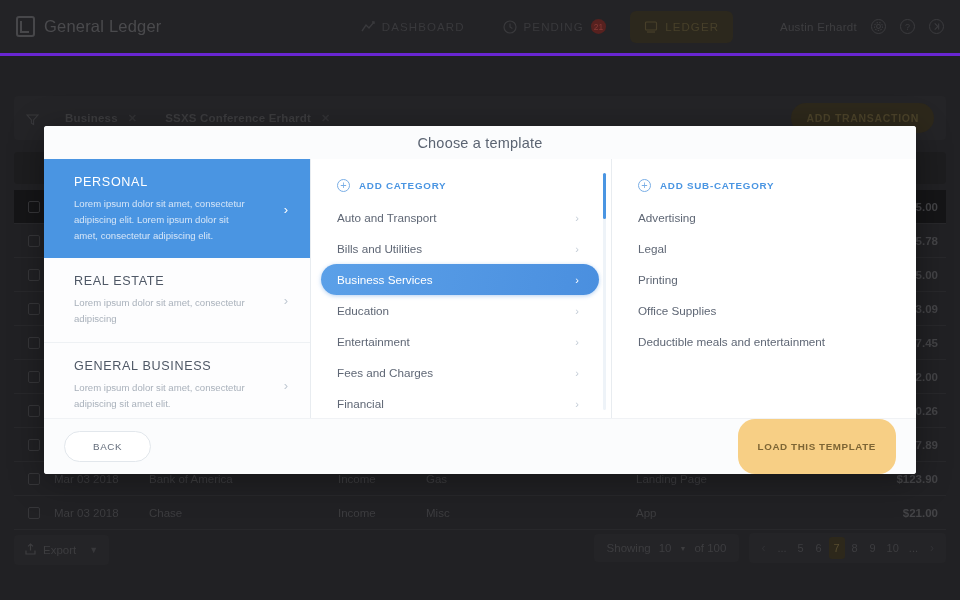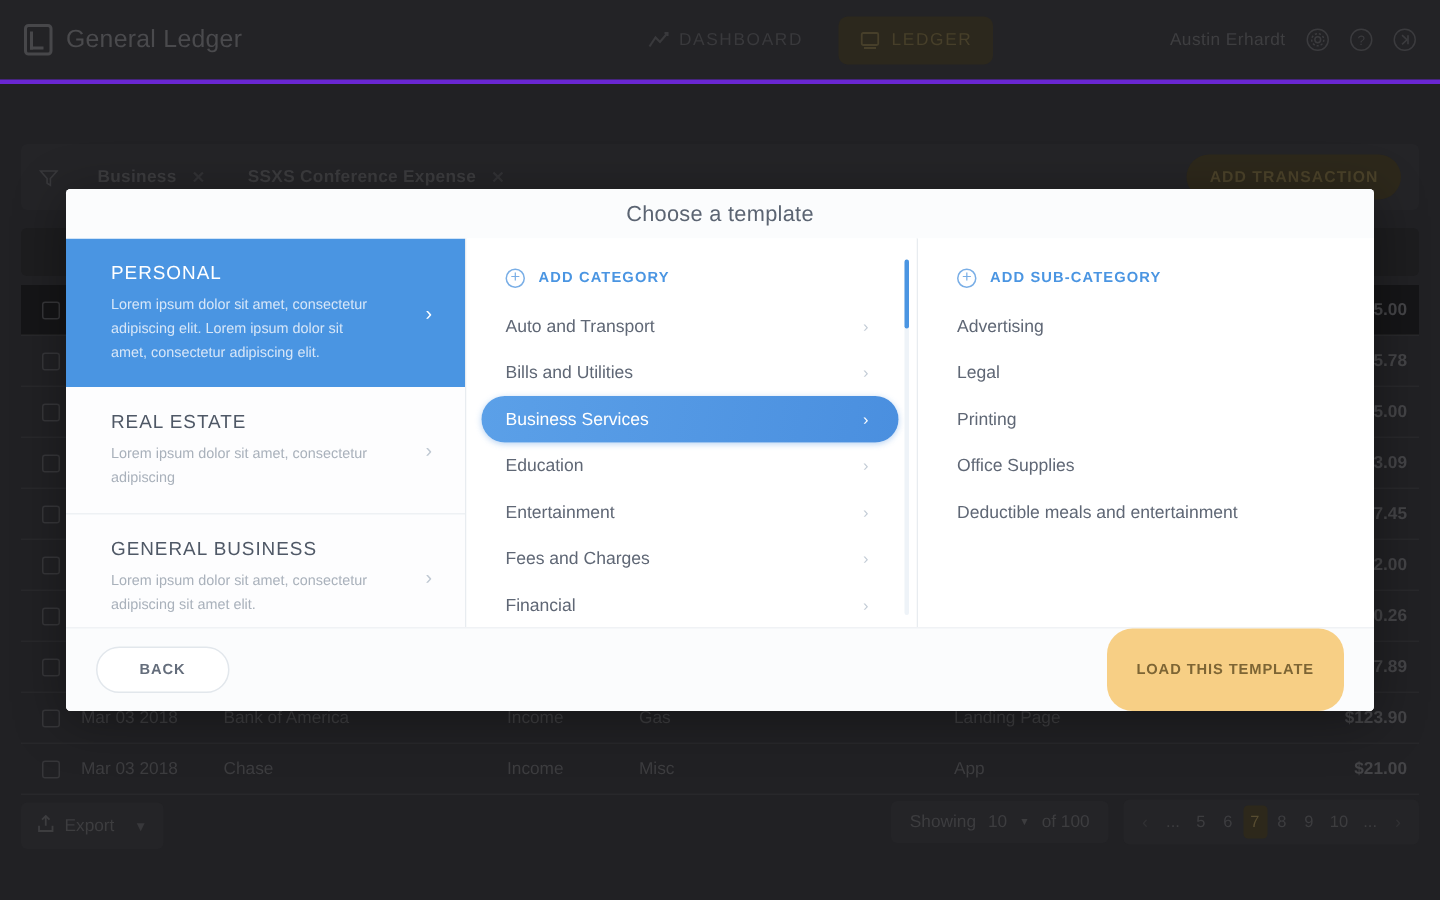--- a/index.html
+++ b/index.html
@@ -206,21 +206,21 @@
   }
 
   .modal-foot {
     height: 56px; background: #fbfcfd;
     display: flex; align-items: center; justify-content: space-between;
     padding: 0 20px; border-top: 1px solid #f0f2f5;
   }
   .btn-back {
     background: #fff; border: 1px solid #e2e7ec; border-radius: 17px;
     padding: 9px 28px; font-size: 9.8px; letter-spacing: .6px;
-    color: #646d7b; font-weight: bold;
+    color: #646d7b; font-weight: normal;
   }
   .btn-load {
     background: #f7cf85; border-radius: 17px;
     padding: 22px 20px; font-size: 9.8px; letter-spacing: .6px;
     color: #7c6party; color: #7d6534; font-weight: bold;
   }
 </style>
 </head>
 <body>
 
@@ -238,20 +238,30 @@
         <div class="navitem">
           <span class="nav-ic">
             <svg width="14" height="14" viewBox="0 0 14 14">
                 <polyline points="1,11 5,5 8,8 13,2" fill="none" stroke="#3b3b3e" stroke-width="1.4"></polyline>
                 <polyline points="11,2 13,2 13,4" fill="none" stroke="#3b3b3e" stroke-width="1.4"></polyline>
               </svg>
           </span>
           <span>DASHBOARD</span>
         </div>
 
+        <div class="navitem">
+          <span class="nav-ic">
+            <svg width="14" height="14" viewBox="0 0 14 14">
+                <circle cx="7" cy="7" r="6" fill="none" stroke="#3b3b3e" stroke-width="1.2"></circle>
+                <polyline points="7,3.6 7,7 9.4,8.4" fill="none" stroke="#3b3b3e" stroke-width="1.2"></polyline>
+              </svg>
+          </span>
+          <span>PENDING</span>
+          <span class="badge">21</span>
+        </div>
 
         <div class="navitem active">
           <span class="nav-ic">
             <svg width="14" height="14" viewBox="0 0 14 14">
                 <rect x="1.5" y="2" width="11" height="8" rx="1" fill="none" stroke="#4a422c" stroke-width="1.2"></rect>
                 <line x1="3" y1="12" x2="11" y2="12" stroke="#4a422c" stroke-width="1.2"></line>
               </svg>
           </span>
           <span>LEDGER</span>
         </div>
@@ -279,21 +289,21 @@
       <span class="funnel">
         <svg width="13" height="13" viewBox="0 0 13 13">
             <polygon points="1,2 12,2 7.6,7 7.6,11.5 5.4,10.2 5.4,7" fill="none" stroke="#3a3a3d" stroke-width="1.1"></polygon>
           </svg>
       </span>
       <span class="chip">
         <span>Business</span>
         <span class="x">✕</span>
       </span>
       <span class="chip">
-        <span>SSXS Conference Expense</span>
+        <span>SSXS Conference Erhardt</span>
         <span class="x">✕</span>
       </span>
       <span class="addtx">ADD TRANSACTION</span>
     </div>
 
     <div class="searchbar"></div>
 
     <div class="table" style="top:190px;">
       <div class="trow sel">
         <span class="cb">

